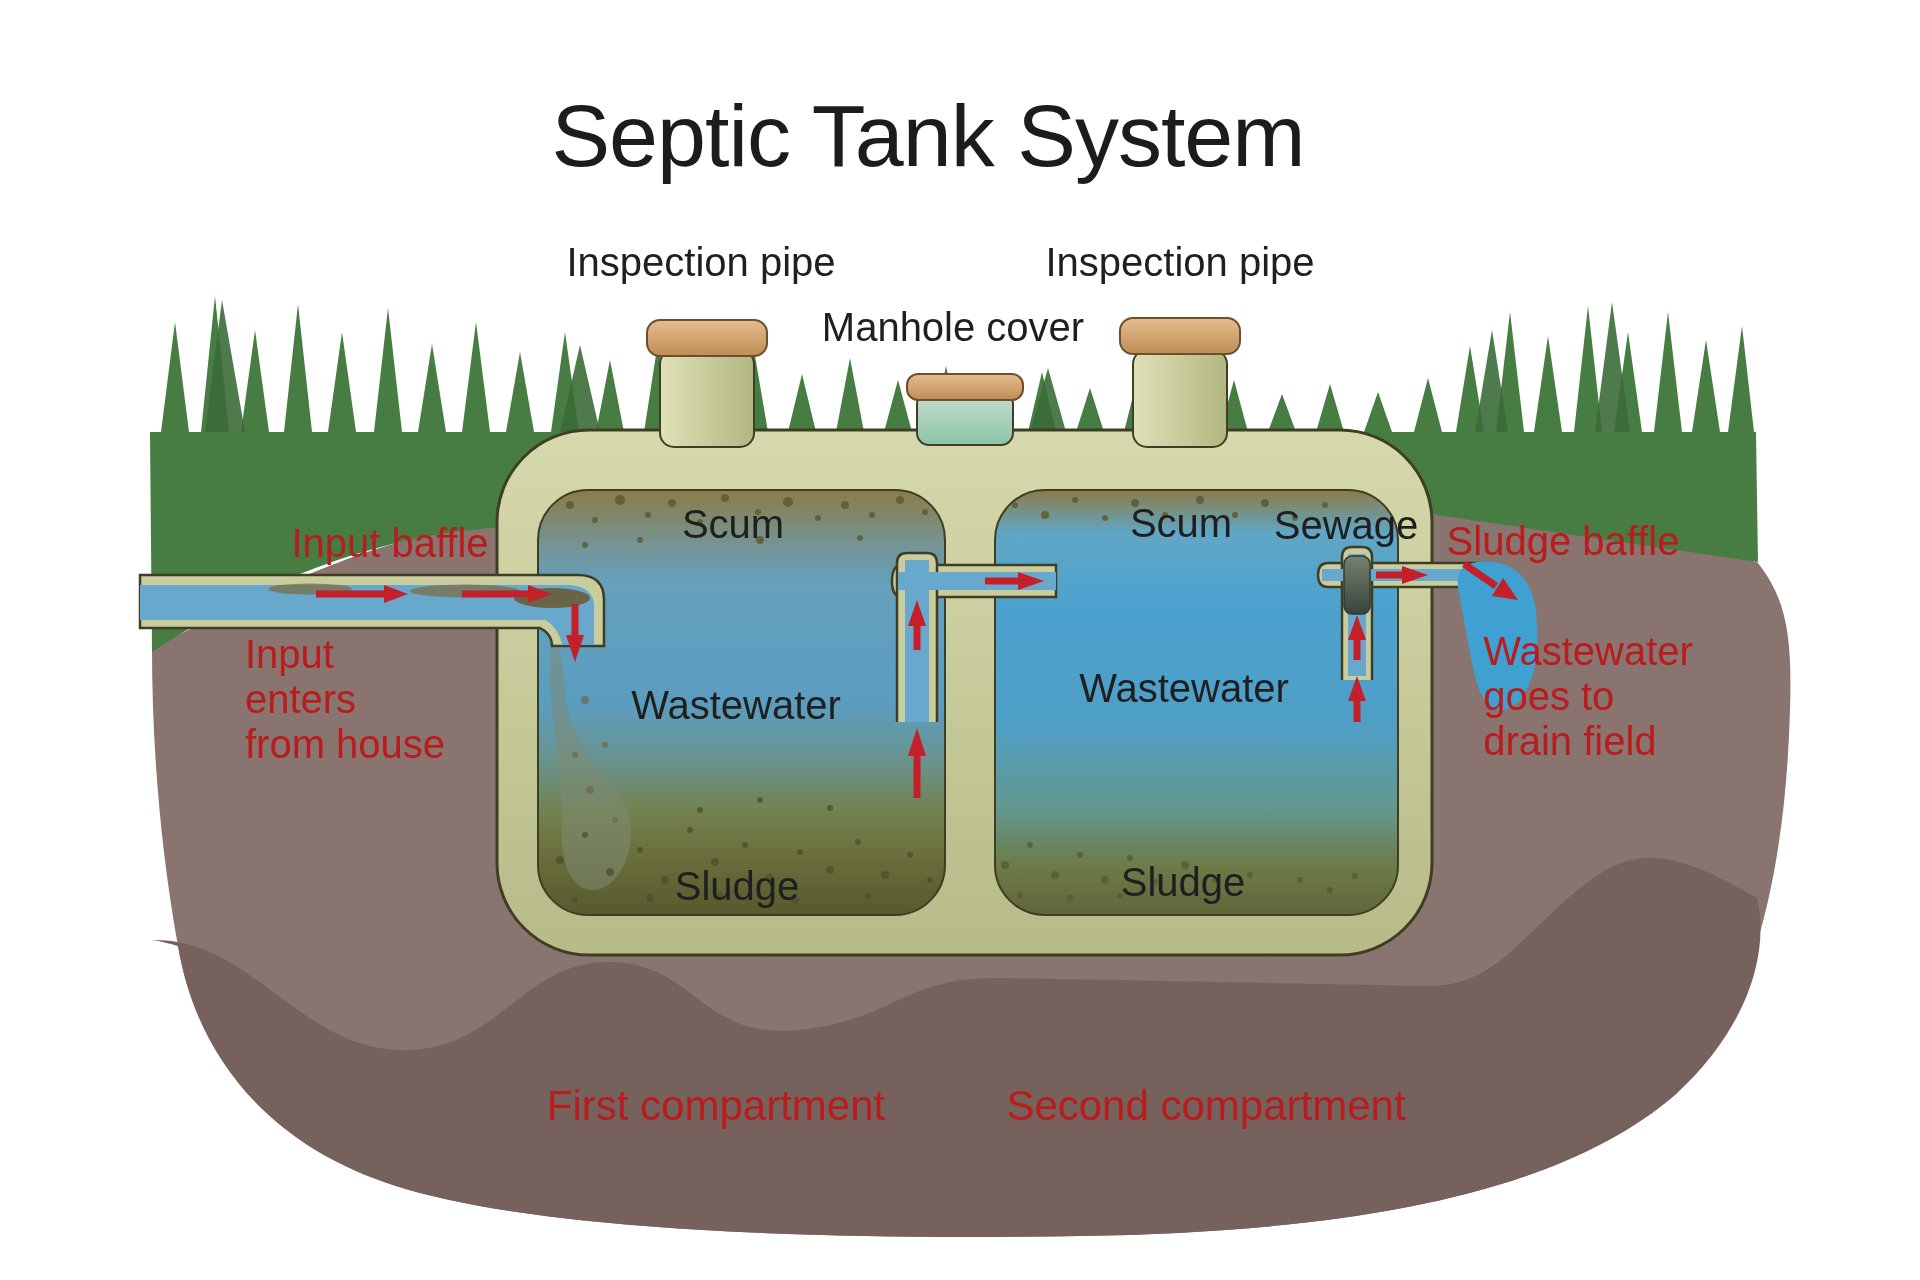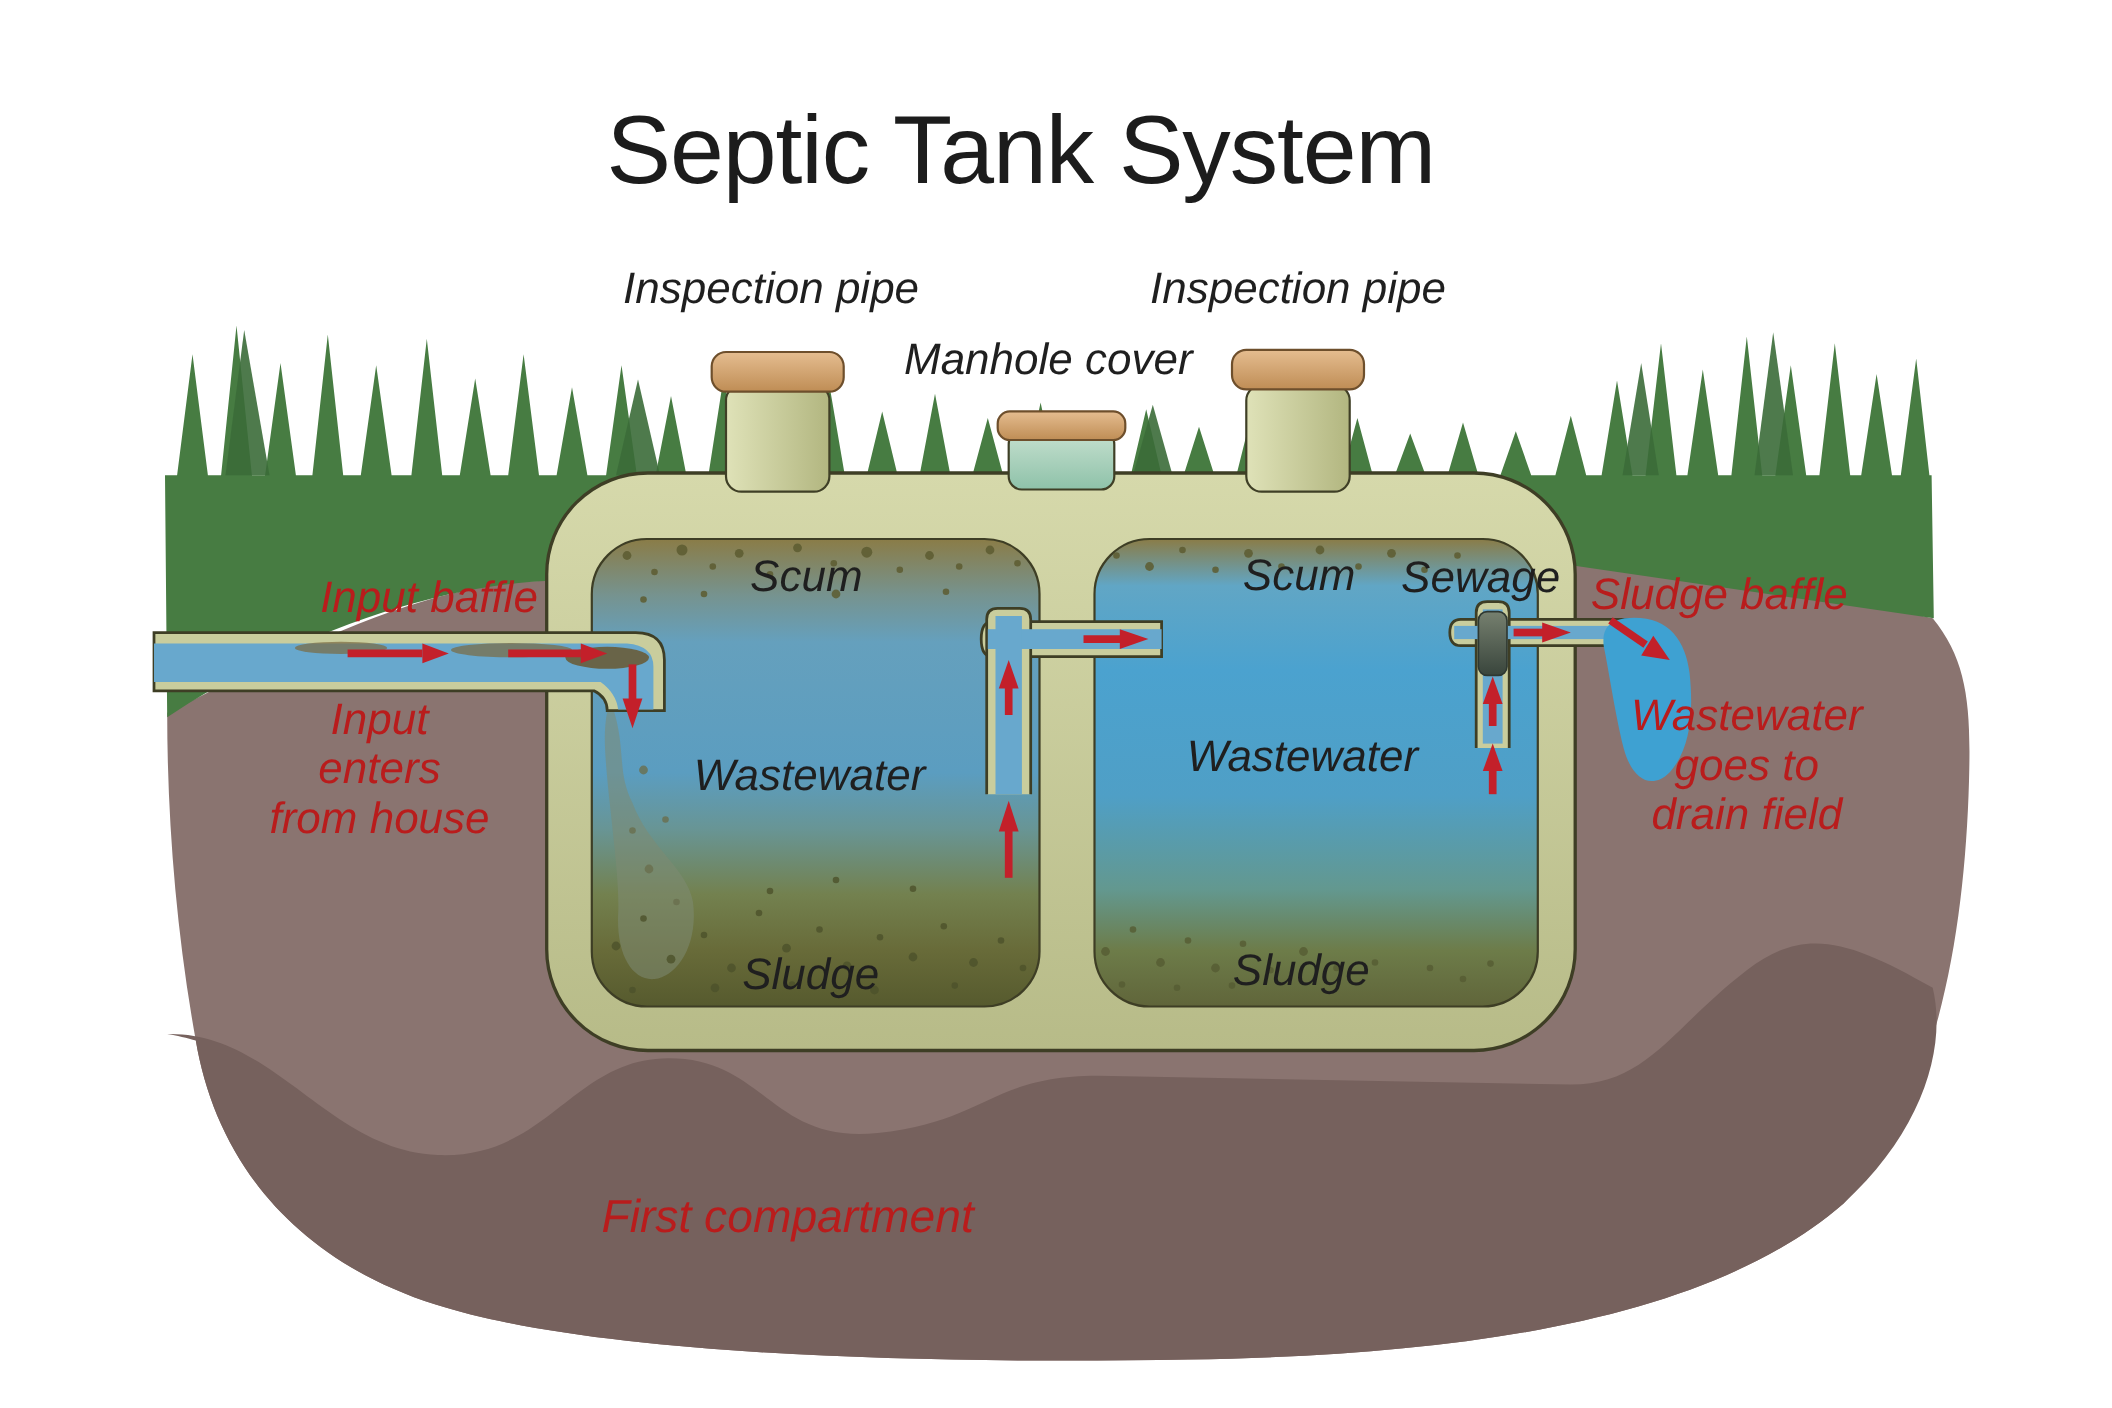--- a/index.html
+++ b/index.html
@@ -12,22 +12,21 @@
     padding-left:17px;
   }
   .stage svg{position:absolute;left:0;top:0;}
   .lbl{
     position:absolute;
     transform:translate(-50%,-50%);
     font-size:40px;
     line-height:1.1;
     white-space:nowrap;
     color:#1f1f1f;
-    text-align:center;
-    font-style:italic;
+    text-align:left;
   }
   .lbl.white{color:#b91c1c;}
   .lbl.block{transform:translate(-50%,0);line-height:45px;}
   .title{
     position:absolute;
     transform:translate(-50%,-50%);
     font-size:88px;
     letter-spacing:-1px;
     color:#1c1c1c;
     white-space:nowrap;
@@ -316,14 +315,15 @@
 <div class="lbl" style="left:1181px;top:523px">Scum</div>
 <div class="lbl" style="left:1346px;top:525px">Sewage</div>
 
 <div class="lbl" style="left:736px;top:705px">Wastewater</div>
 <div class="lbl" style="left:1184px;top:688px">Wastewater</div>
 
 <div class="lbl" style="left:737px;top:886px">Sludge</div>
 <div class="lbl" style="left:1183px;top:882px">Sludge</div>
 
 <div class="lbl white comp-lbl" style="left:716px;top:1066px">First compartment</div>
+<div class="lbl white comp-lbl" style="left:1206px;top:1066px">Second compartment</div>
 
 </div>
 
 </body></html>

